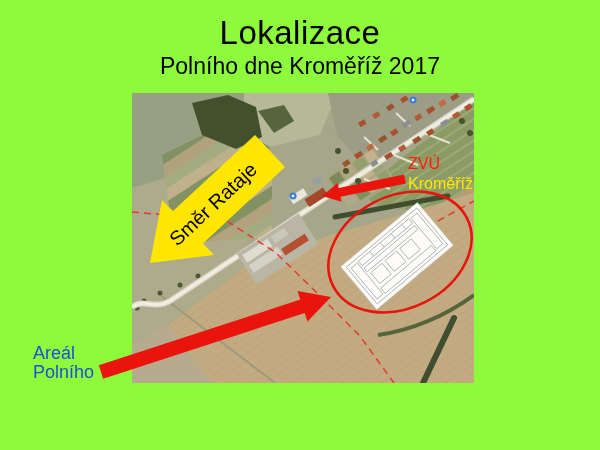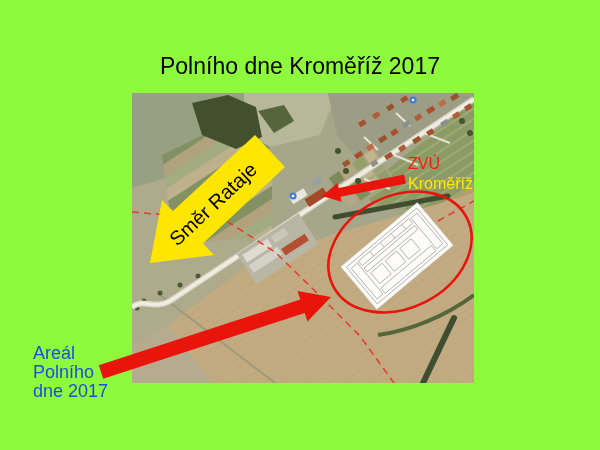--- a/index.html
+++ b/index.html
@@ -25,20 +25,21 @@
   .areal{
     position:absolute;left:33px;top:344px;color:#1d4ed8;
     font-size:18px;line-height:19px;font-weight:400;
   }
 </style>
 </head>
 <body>
 
 <div class="slide">
 
+  <div class="title">Lokalizace</div>
   <div class="subtitle">Polního dne Kroměříž 2017</div>
 
   <div class="map">
     <svg viewBox="0 0 342 290" preserveAspectRatio="none">
       <defs>
         <pattern id="furrow" patternUnits="userSpaceOnUse" width="7" height="7" patternTransform="rotate(-33)">
           <line x1="0" y1="0" x2="7" y2="0" stroke="#ab8f66" stroke-width="1.1" opacity="0.45"></line>
         </pattern>
         <pattern id="strips" patternUnits="userSpaceOnUse" width="60" height="44" patternTransform="rotate(-33)">
           <rect width="60" height="11" y="0" fill="#a3ad7f"></rect>
@@ -193,16 +194,15 @@
 
     <text class="zvu-text" x="408" y="169" fill="#FF1A0D">ZVÚ</text>
     <text class="zvu-text" x="408" y="189" fill="#FFE600">Kroměříž</text>
 
     <polygon points="103.2,378.7 304.7,313 307.5,321.5 331,297 297.5,291.1 300.3,299.6 98.8,365.3" fill="#E9140C"></polygon>
   </svg>
 
   <div class="areal">
     <div>Areál</div>
     <div>Polního</div>
-    <div>dne 2017</div>
   </div>
 
 </div>
 
 </body></html>

